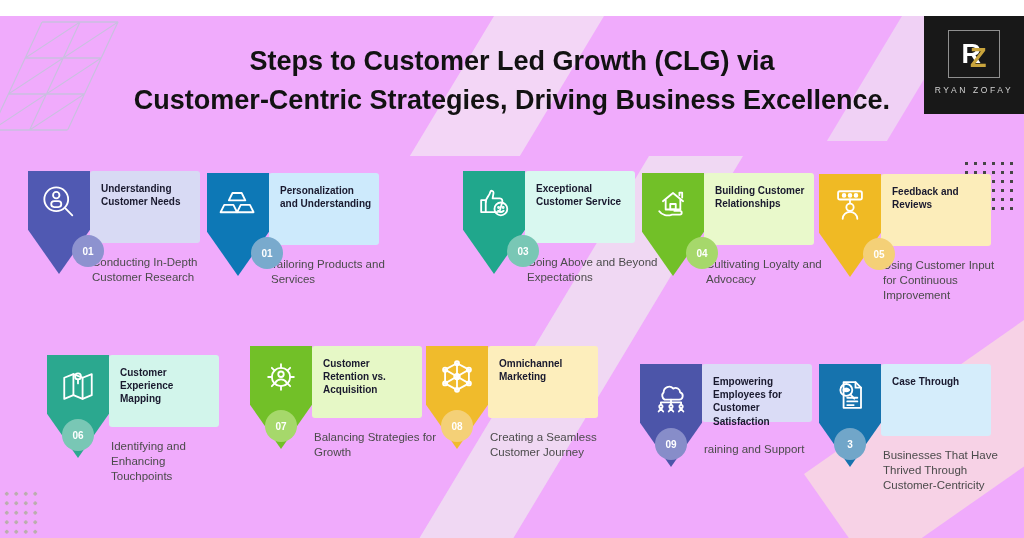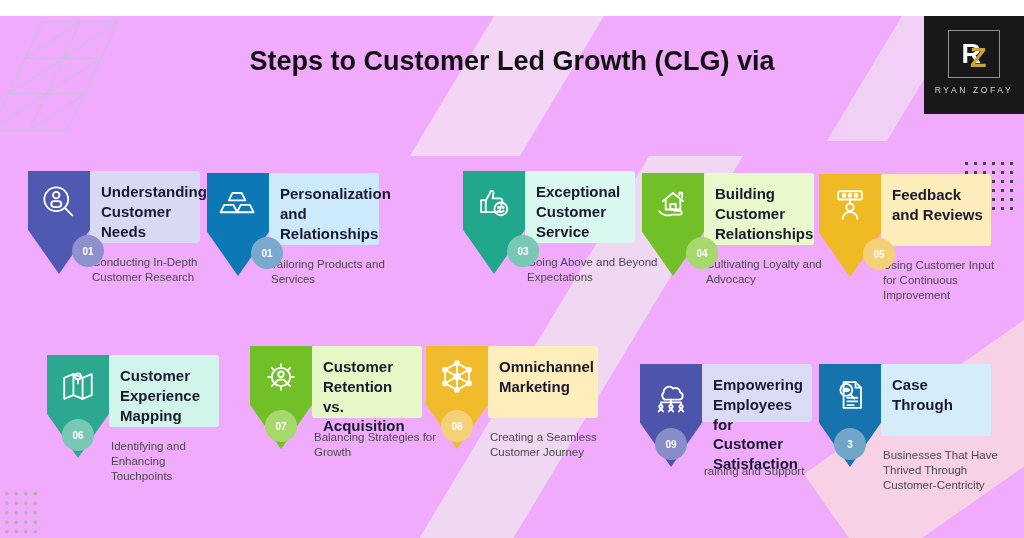--- a/index.html
+++ b/index.html
@@ -29,31 +29,31 @@
   .logo-frame .z{color:#c9a43c;font-size:27px;font-weight:700;margin-left:-11px;margin-top:8px;}
   .logo-name{margin-top:7px;color:#d2d2d2;font-size:8.5px;letter-spacing:2.6px;text-align:center;}
   
   .step{position:absolute;width:200px;z-index:2;}
   .ribbon{position:absolute;left:0;top:0;width:62px;height:103px;background:var(--ribbon);
           clip-path:polygon(0 0,100% 0,100% 57%,50% 100%,0 57%);
           display:flex;justify-content:center;z-index:2;}
   .ribbon svg{margin-top:9px;}
   .tbox{position:absolute;left:62px;top:0;width:110px;height:72px;background:var(--box);
         border-radius:3px;padding:11px 6px 0 11px;box-sizing:border-box;z-index:1;}
-  .tbox span{font-size:15px;font-weight:700;color:#19192e;line-height:1.32;display:block;}
+  .tbox span{font-size:10px;font-weight:700;color:#19192e;line-height:1.32;display:block;}
   .badge{position:absolute;width:32px;height:32px;border-radius:50%;background:var(--badge);
          color:#ffffff;font-size:10px;font-weight:700;display:flex;align-items:center;
          justify-content:center;z-index:4;top:64px;}
   .row-top .badge{left:44px;}
   .row-bottom .badge{left:15px;}
   .desc{position:absolute;left:64px;font-size:11.5px;color:#4b4b4b;line-height:1.32;width:132px;}
   .row-top .desc{top:84px;}
   .row-bottom .desc{top:84px;}
   .s9 .tbox{height:58px;}
-  .s9 .desc{top:100px;}
+  .s9 .desc{top:78px;}
   .s4 .desc{width:118px;}
   .s5 .desc{width:104px;}
   .s9d .desc{width:128px;}
   
   .s0{left:28px;top:155px}
   .s1{left:207px;top:157px}
   .s2{left:463px;top:155px}
   .s3{left:642px;top:157px}
   .s4{left:819px;top:158px}
   .s5{left:47px;top:339px}
@@ -76,20 +76,21 @@
   </svg>
   <div class="band band1"></div>
   <div class="band band2"></div>
   <div class="band band3"></div>
   <div class="band band4"></div>
   <div class="dots dots-tr"></div>
   <div class="dots dots-bl"></div>
 
   <div class="title">
     <div>Steps to Customer Led Growth (CLG) via</div>
+    <div>Customer-Centric Strategies, Driving Business Excellence.</div>
   </div>
 
   <div class="logo">
     <div class="logo-frame">
       <span class="r">R</span>
       <span class="z">Z</span>
     </div>
     <div class="logo-name">RYAN ZOFAY</div>
   </div>
 
@@ -106,21 +107,21 @@
       </svg></span>
     </div>
     <div class="badge">
         <span>01</span>
       </div>
     <div class="desc">Conducting In-Depth Customer Research</div>
   </div>
 
   <div class="step row-top s1" style="--ribbon: #0d78b6; --badge: #79aacd; --box: #cdeafc;">
     <div class="tbox">
-        <span>Personalization and Relationships</span>
+        <span>Personalization and Understanding</span>
       </div>
     <div class="ribbon">
       <span><svg class="icon-svg" width="44" height="44" viewBox="0 0 48 48">
         <path d="M18 12 h10 l4 8 H14 z"></path>
             <path d="M9 25 h10 l4 8 H5 z"></path>
             <path d="M27 25 h10 l4 8 H23 z"></path>
       </svg></span>
     </div>
     <div class="badge">
         <span>01</span>

